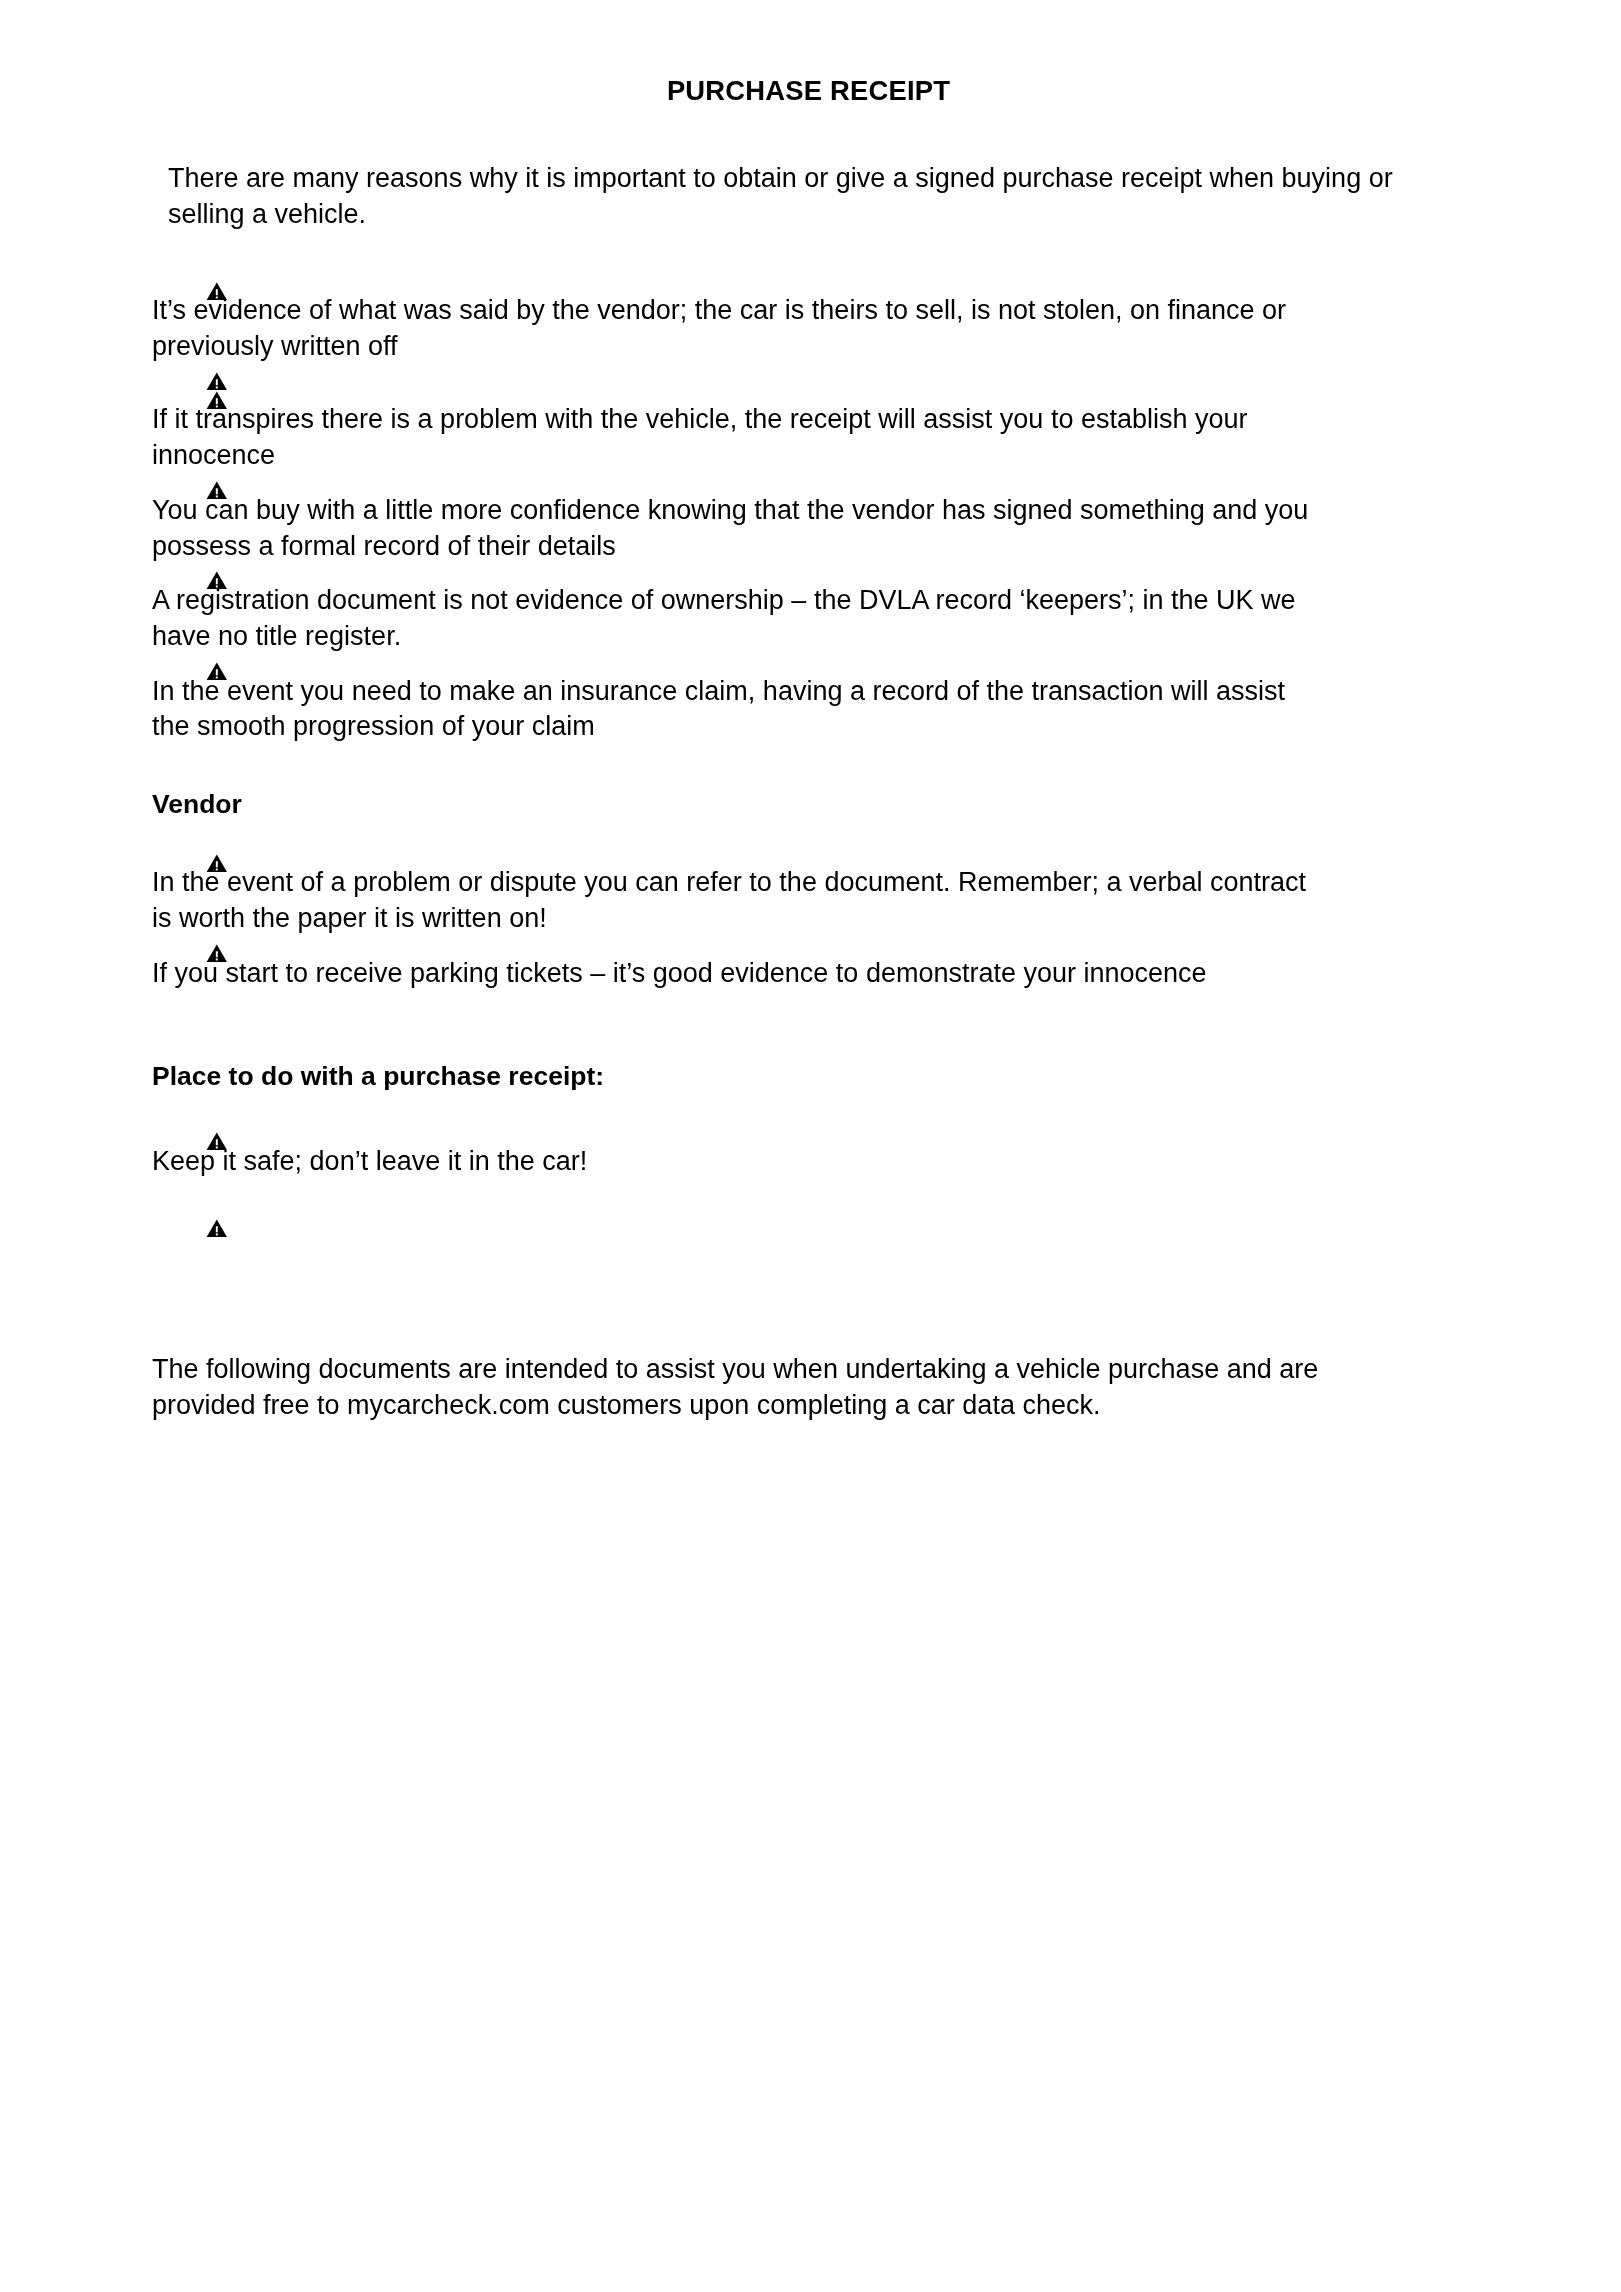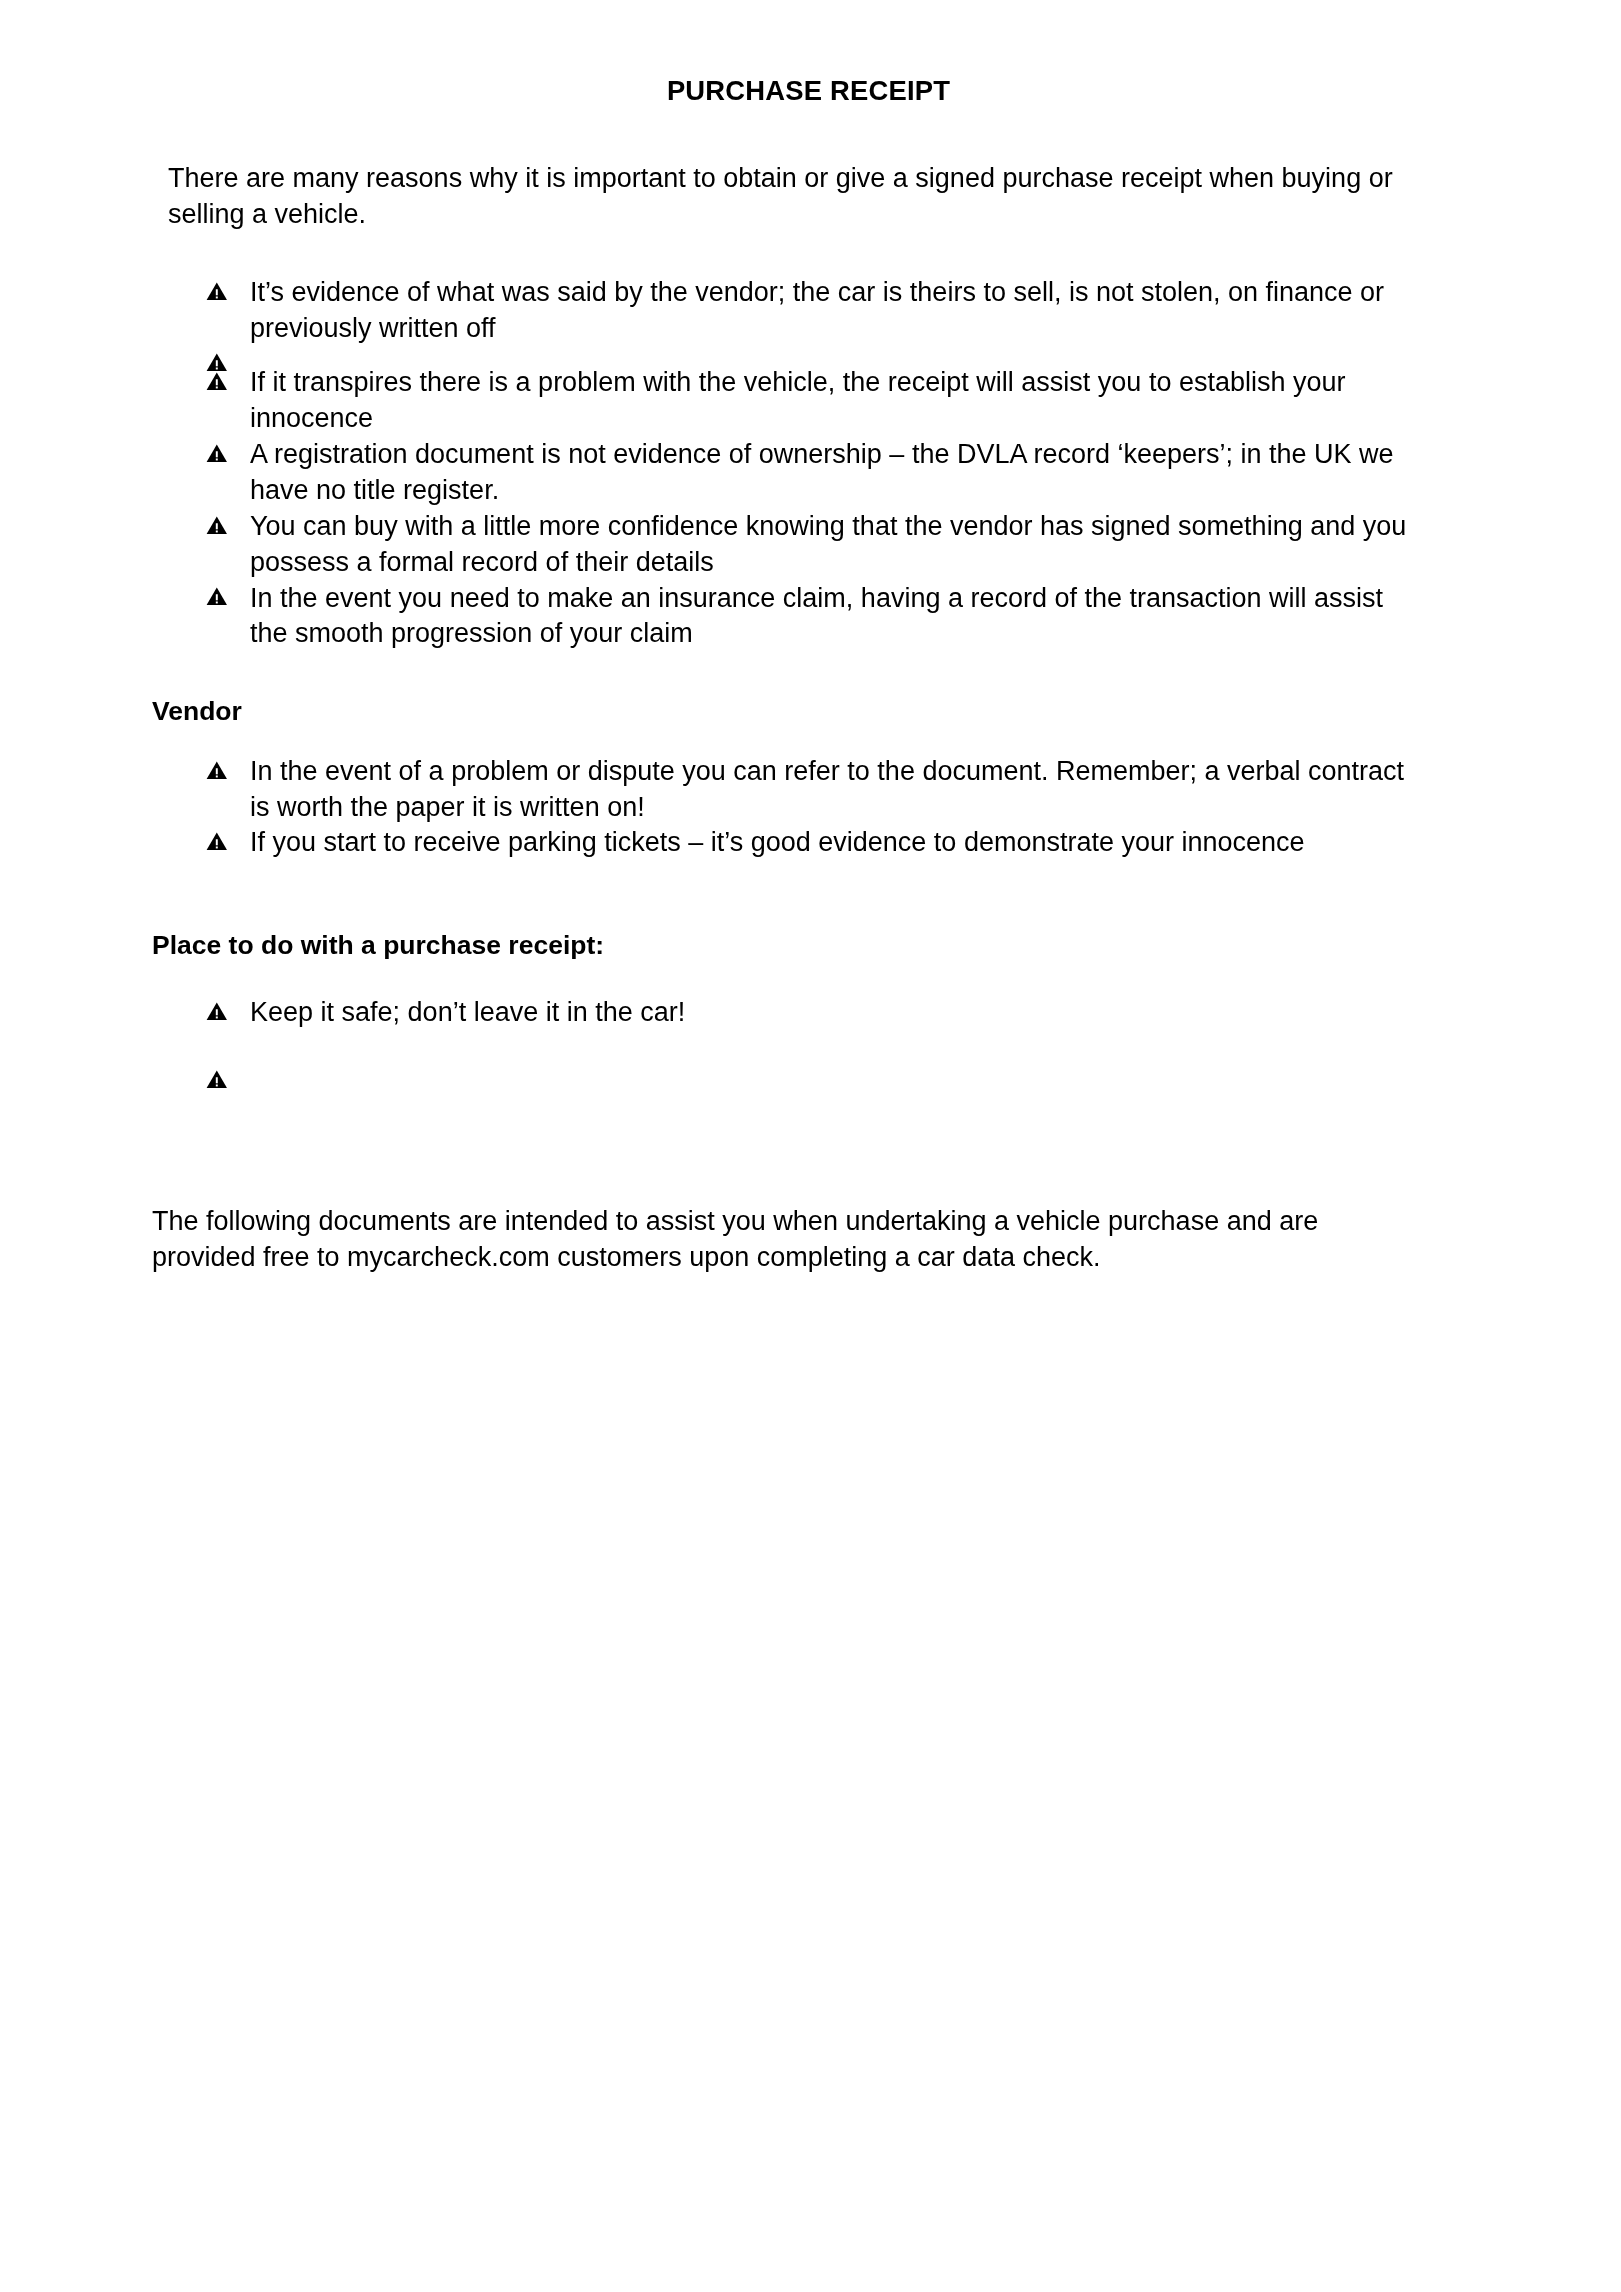--- a/index.html
+++ b/index.html
@@ -72,20 +72,21 @@
   .list-vendor    { padding-top: 25.5px; }
   .list-whattodo  { padding-top: 33px; }
 
   .bullet-item {
     display: flex;
     align-items: flex-start;
     font-size: 27px;
     line-height: 1.33;
     margin: 0;
     padding: 0;
+    flex-direction: column;
   }
 
   .list-whattodo .bullet-item + .bullet-item {
     margin-top: 32px;
   }
 
   .bullet-marker {
     flex: 0 0 auto;
     width: 44px;
     margin-left: 54px;
@@ -158,31 +159,31 @@
         <span class="bullet-text">If it transpires there is a problem with the vehicle, the receipt will assist you to establish your innocence</span>
       </li>
       <li class="bullet-item">
         <span class="bullet-marker">
           <svg viewBox="0 0 22 19" xmlns="http://www.w3.org/2000/svg" aria-hidden="true">
             <path d="M11 0.6 L21.4 18.4 L0.6 18.4 Z" fill="#000000"></path>
             <rect x="10" y="7.4" width="2" height="6.2" fill="#ffffff"></rect>
             <rect x="10" y="14.8" width="2" height="2" fill="#ffffff"></rect>
           </svg>
         </span>
+        <span class="bullet-text">You can buy with a little more confidence knowing that the vendor has signed something and you possess a formal record of their details</span>
+      </li>
+      <li class="bullet-item">
+        <span class="bullet-marker">
+          <svg viewBox="0 0 22 19" xmlns="http://www.w3.org/2000/svg" aria-hidden="true">
+            <path d="M11 0.6 L21.4 18.4 L0.6 18.4 Z" fill="#000000"></path>
+            <rect x="10" y="7.4" width="2" height="6.2" fill="#ffffff"></rect>
+            <rect x="10" y="14.8" width="2" height="2" fill="#ffffff"></rect>
+          </svg>
+        </span>
         <span class="bullet-text">A registration document is not evidence of ownership – the DVLA record ‘keepers’; in the UK we have no title register.</span>
-      </li>
-      <li class="bullet-item">
-        <span class="bullet-marker">
-          <svg viewBox="0 0 22 19" xmlns="http://www.w3.org/2000/svg" aria-hidden="true">
-            <path d="M11 0.6 L21.4 18.4 L0.6 18.4 Z" fill="#000000"></path>
-            <rect x="10" y="7.4" width="2" height="6.2" fill="#ffffff"></rect>
-            <rect x="10" y="14.8" width="2" height="2" fill="#ffffff"></rect>
-          </svg>
-        </span>
-        <span class="bullet-text">You can buy with a little more confidence knowing that the vendor has signed something and you possess a formal record of their details</span>
       </li>
       <li class="bullet-item">
         <span class="bullet-marker">
           <svg viewBox="0 0 22 19" xmlns="http://www.w3.org/2000/svg" aria-hidden="true">
             <path d="M11 0.6 L21.4 18.4 L0.6 18.4 Z" fill="#000000"></path>
             <rect x="10" y="7.4" width="2" height="6.2" fill="#ffffff"></rect>
             <rect x="10" y="14.8" width="2" height="2" fill="#ffffff"></rect>
           </svg>
         </span>
         <span class="bullet-text">In the event you need to make an insurance claim, having a record of the transaction will assist the smooth progression of your claim</span>

